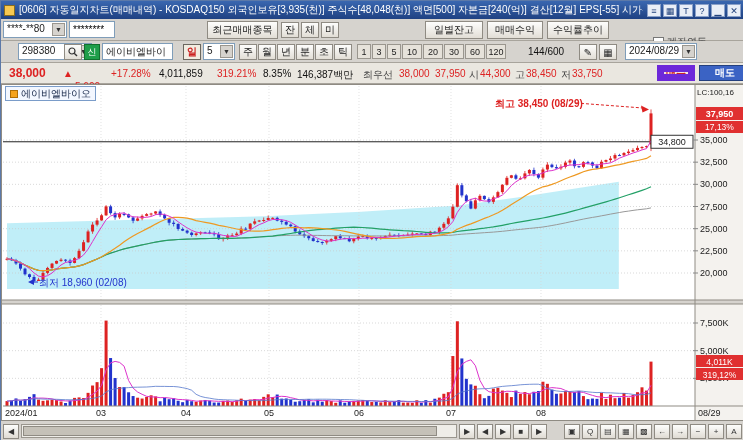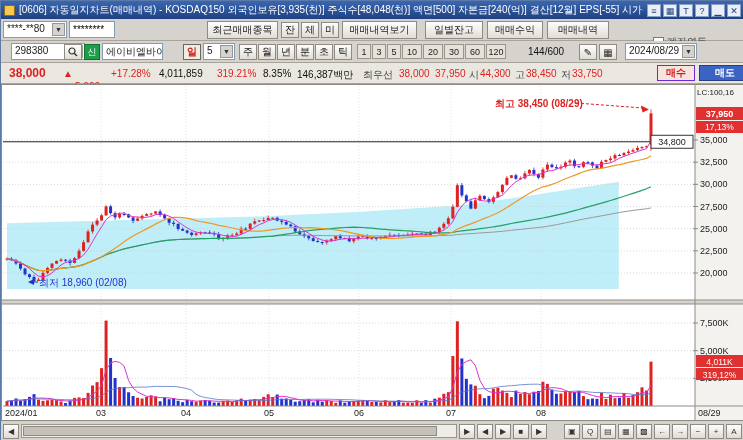--- a/index.html
+++ b/index.html
@@ -43,21 +43,21 @@
 .chart-tab{position:absolute;left:4px;top:2px;height:15px;background:#f3f7ff;border:1px solid #7a9cc9;
   display:flex;align-items:center;padding:0 4px;font-size:10px;color:#112244;z-index:5}
 .chart-tab .sq{width:8px;height:8px;background:#f5a31e;border:1px solid #b06f08;margin-right:3px}
 .bottom{position:absolute;left:0;top:420px;width:743px;height:20px;background:#d6d3ce;
   display:flex;align-items:center;padding:0 2px;gap:2px}
 .track{position:relative;width:436px;height:14px;background:#efede8;border:1px solid #9a968e;flex:none}
 .thumb{position:absolute;left:1px;top:1px;width:414px;height:10px;background:#c5c1b8;border:1px solid #8f8b83}
 .sbtn{width:16px;height:15px;flex:none;background:linear-gradient(#fdfdfc,#e0dcd4);border:1px solid #8f8b83;
   font-size:8px;line-height:13px;text-align:center;color:#333}
 .spacer{flex:1 1 auto}
-.buy-btn{background:#f8e4de;border:1px solid #6d28d9;color:#cc2222;font-weight:bold}
+.buy-btn{background:#f8e4de;border:7px solid #6d28d9;color:#cc2222;font-weight:bold}
 .sell-btn{background:#3b63c4;border:1px solid #24407e;color:#fff;font-weight:bold}
 </style>
 </head>
 <body>
 
 <div class="app">
 
   <div class="titlebar">
     <span class="ticon"></span>
     <span class="ttl">[0606] 자동일지차트(매매내역) - KOSDAQ150 외국인보유[3,935(천)] 주식수[48,048(천)] 액면[500] 자본금[240(억)] 결산[12월] EPS[-55] 시가총</span>
@@ -74,43 +74,42 @@
   <div class="row" id="row2">
     <div class="abs inputbox combo" style="left:2px;top:2px;width:64px">
       <span>****-**80</span>
       <span class="da">▼</span>
     </div>
     <input class="abs inputbox" style="left: 68px; top: 2px; width: 46px;" value="********">
     <div class="abs btn" style="left:206px;top:2px;width:71px">최근매매종목</div>
     <div class="abs btn sm" style="left:280px;top:3px;width:18px">잔</div>
     <div class="abs btn sm" style="left:300px;top:3px;width:18px">체</div>
     <div class="abs btn sm" style="left:320px;top:3px;width:18px">미</div>
-    <div class="abs btn" style="left:341px;top:2px;width:75px">매매내역보기</div>
     <div class="abs btn" style="left:424px;top:2px;width:58px">일별잔고</div>
     <div class="abs btn" style="left:486px;top:2px;width:56px">매매수익</div>
-    <div class="abs btn" style="left:546px;top:2px;width:62px">매매내역</div>
+    <div class="abs btn" style="left:546px;top:2px;width:62px">수익률추이</div>
     <div class="abs" style="left:652px;top:16px">
       <span class="cb"></span>
       <span class="lbl">계좌연동</span>
     </div>
   </div>
 
   <div class="row" id="row3">
-    <div class="abs inputbox combo" style="left:10px;top:2px;width:74px">
+    <div class="abs inputbox combo" style="left:17px;top:2px;width:74px">
       <span>298380</span>
       <span class="da">▼</span>
     </div>
     <div class="abs btn sm" style="left:63px;top:3px;width:18px">
       <svg width="10" height="10" viewBox="0 0 10 10">
         <circle cx="4" cy="4" r="3" fill="none" stroke="#333" stroke-width="1.2"></circle>
         <line x1="6.2" y1="6.2" x2="9" y2="9" stroke="#333" stroke-width="1.4"></line>
       </svg>
     </div>
     <div class="abs badge" style="left:83px;top:3px;width:16px">신</div>
-    <div class="abs inputbox" style="left:101px;top:2px;width:61px">에이비엘바이</div>
+    <div class="abs inputbox" style="left:101px;top:2px;width:71px">에이비엘바이</div>
     <div class="abs btn sm pressed" style="left:182px;top:3px;width:18px">일</div>
     <div class="abs inputbox combo" style="left:202px;top:2px;width:32px">
       <span>5</span>
       <span class="da">▼</span>
     </div>
     <div class="abs" id="period-btns" style="left:238px;top:3px;display:flex;gap:1px">
         <div class="btn sm" style="width: 18px;">주</div>
         <div class="btn sm" style="width: 18px;">월</div>
         <div class="btn sm" style="width: 18px;">년</div>
         <div class="btn sm" style="width: 18px;">분</div>
@@ -665,20 +664,24 @@
         <text x="718.5" y="293.5" font-size="8.5" fill="#fff" text-anchor="middle">319,12%</text>
         <text x="4" y="332" font-size="9" fill="#222" text-anchor="start">2024/01</text>
         <text x="100" y="332" font-size="9" fill="#222" text-anchor="middle">03</text>
         <text x="185" y="332" font-size="9" fill="#222" text-anchor="middle">04</text>
         <text x="268" y="332" font-size="9" fill="#222" text-anchor="middle">05</text>
         <text x="358" y="332" font-size="9" fill="#222" text-anchor="middle">06</text>
         <text x="450" y="332" font-size="9" fill="#222" text-anchor="middle">07</text>
         <text x="540" y="332" font-size="9" fill="#222" text-anchor="middle">08</text>
         <text x="697" y="332" font-size="9" fill="#222">08/29</text>
       </svg>
+    <div class="chart-tab">
+      <span class="sq"></span>
+      <span>에이비엘바이오</span>
+    </div>
   </div>
 
   <div class="bottom">
     <div class="sbtn">◀</div>
     <div class="track">
       <div class="thumb"></div>
     </div>
     <div class="sbtn">▶</div>
     <div id="nav-btns" style="display:flex;gap:2px">
         <div class="sbtn">◀</div>

